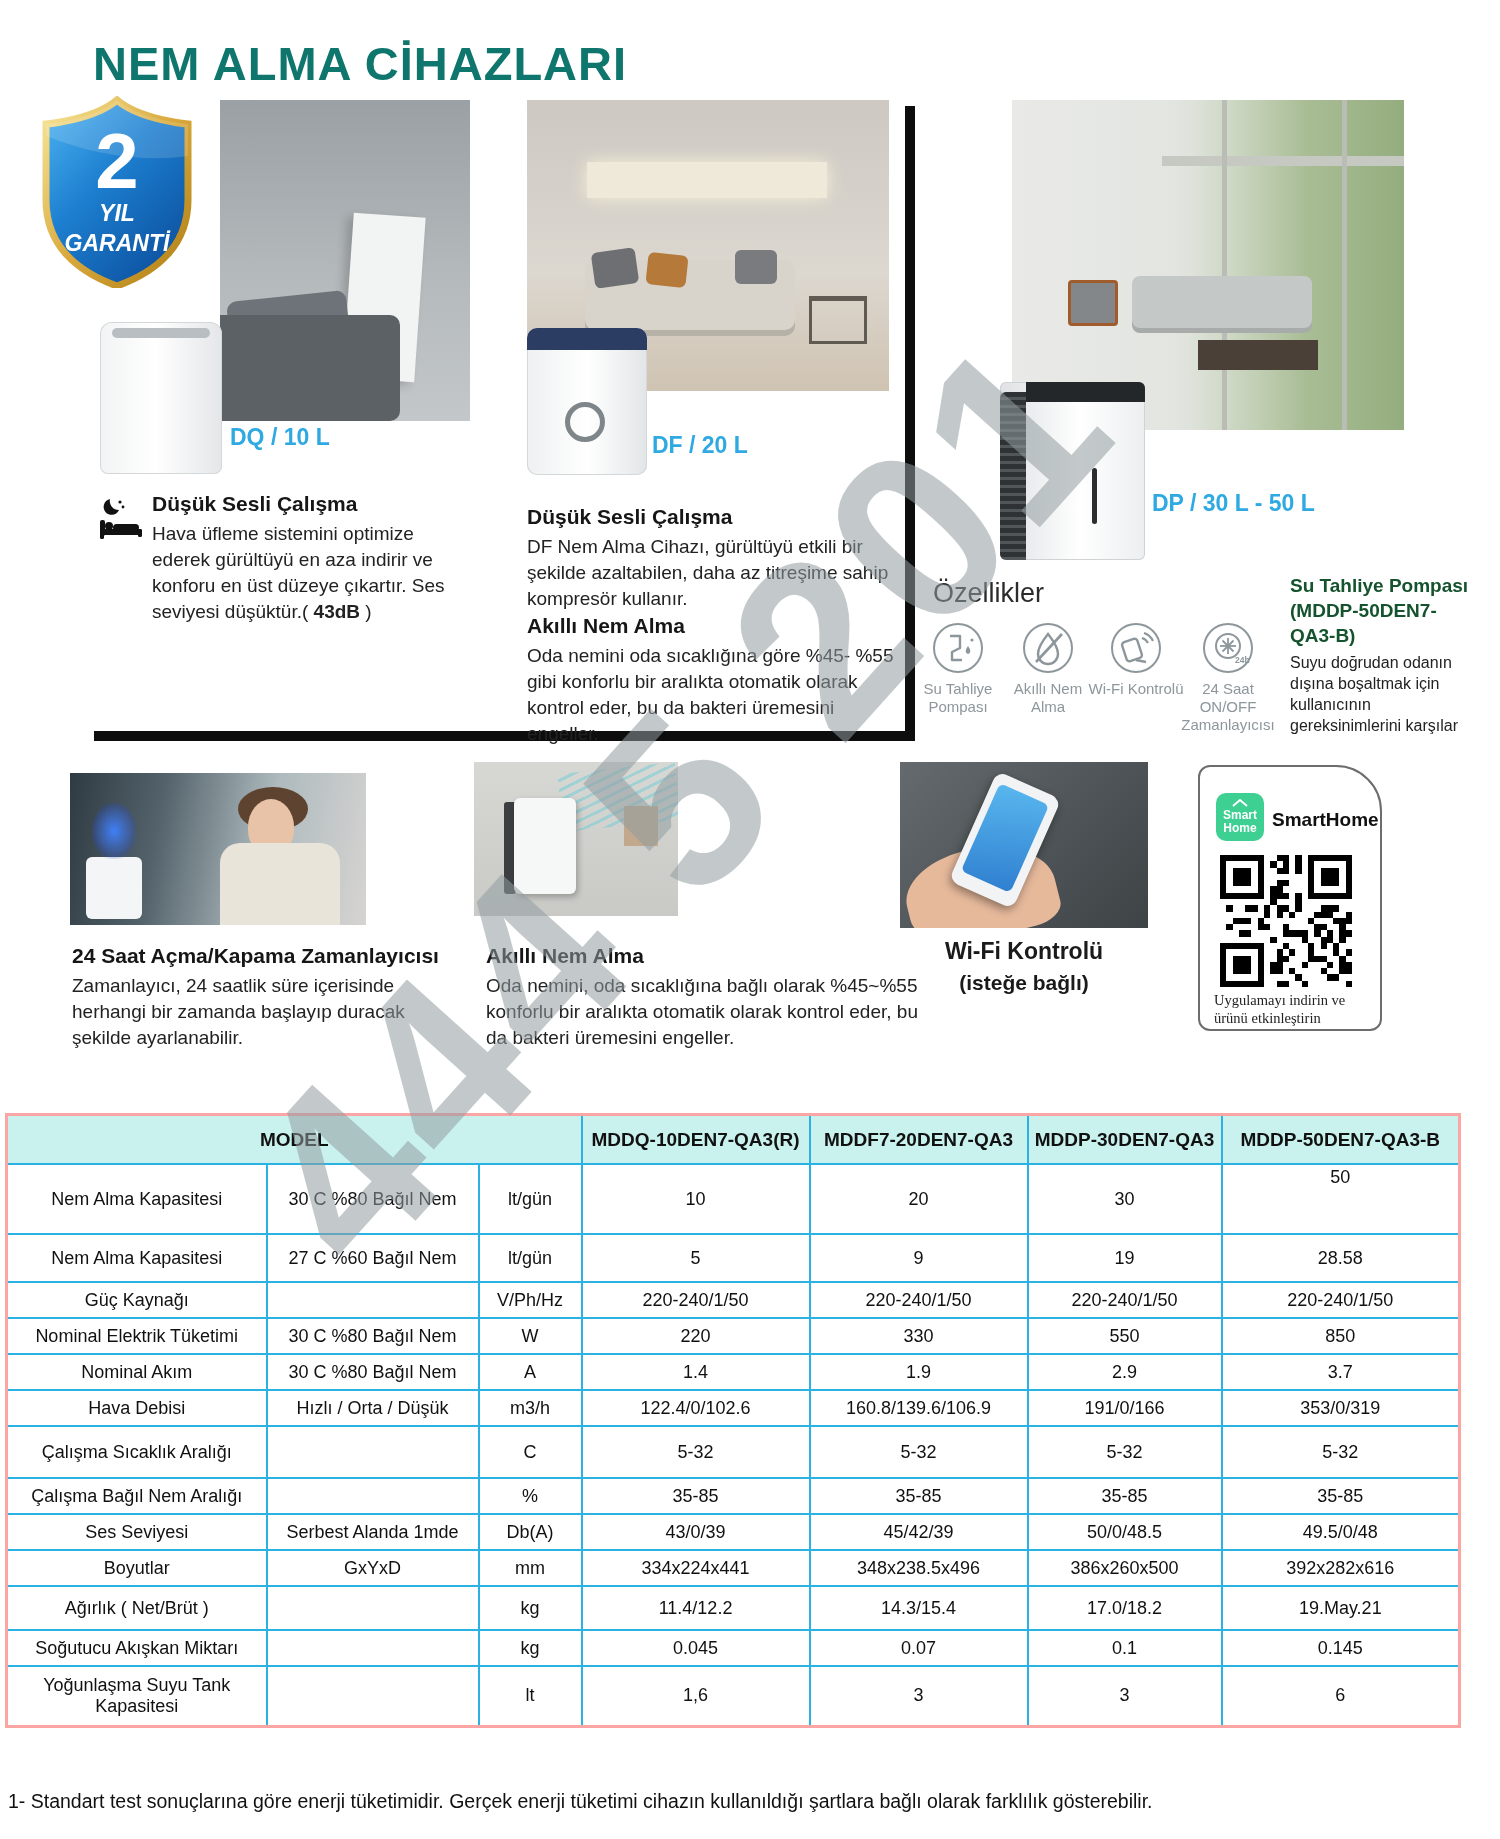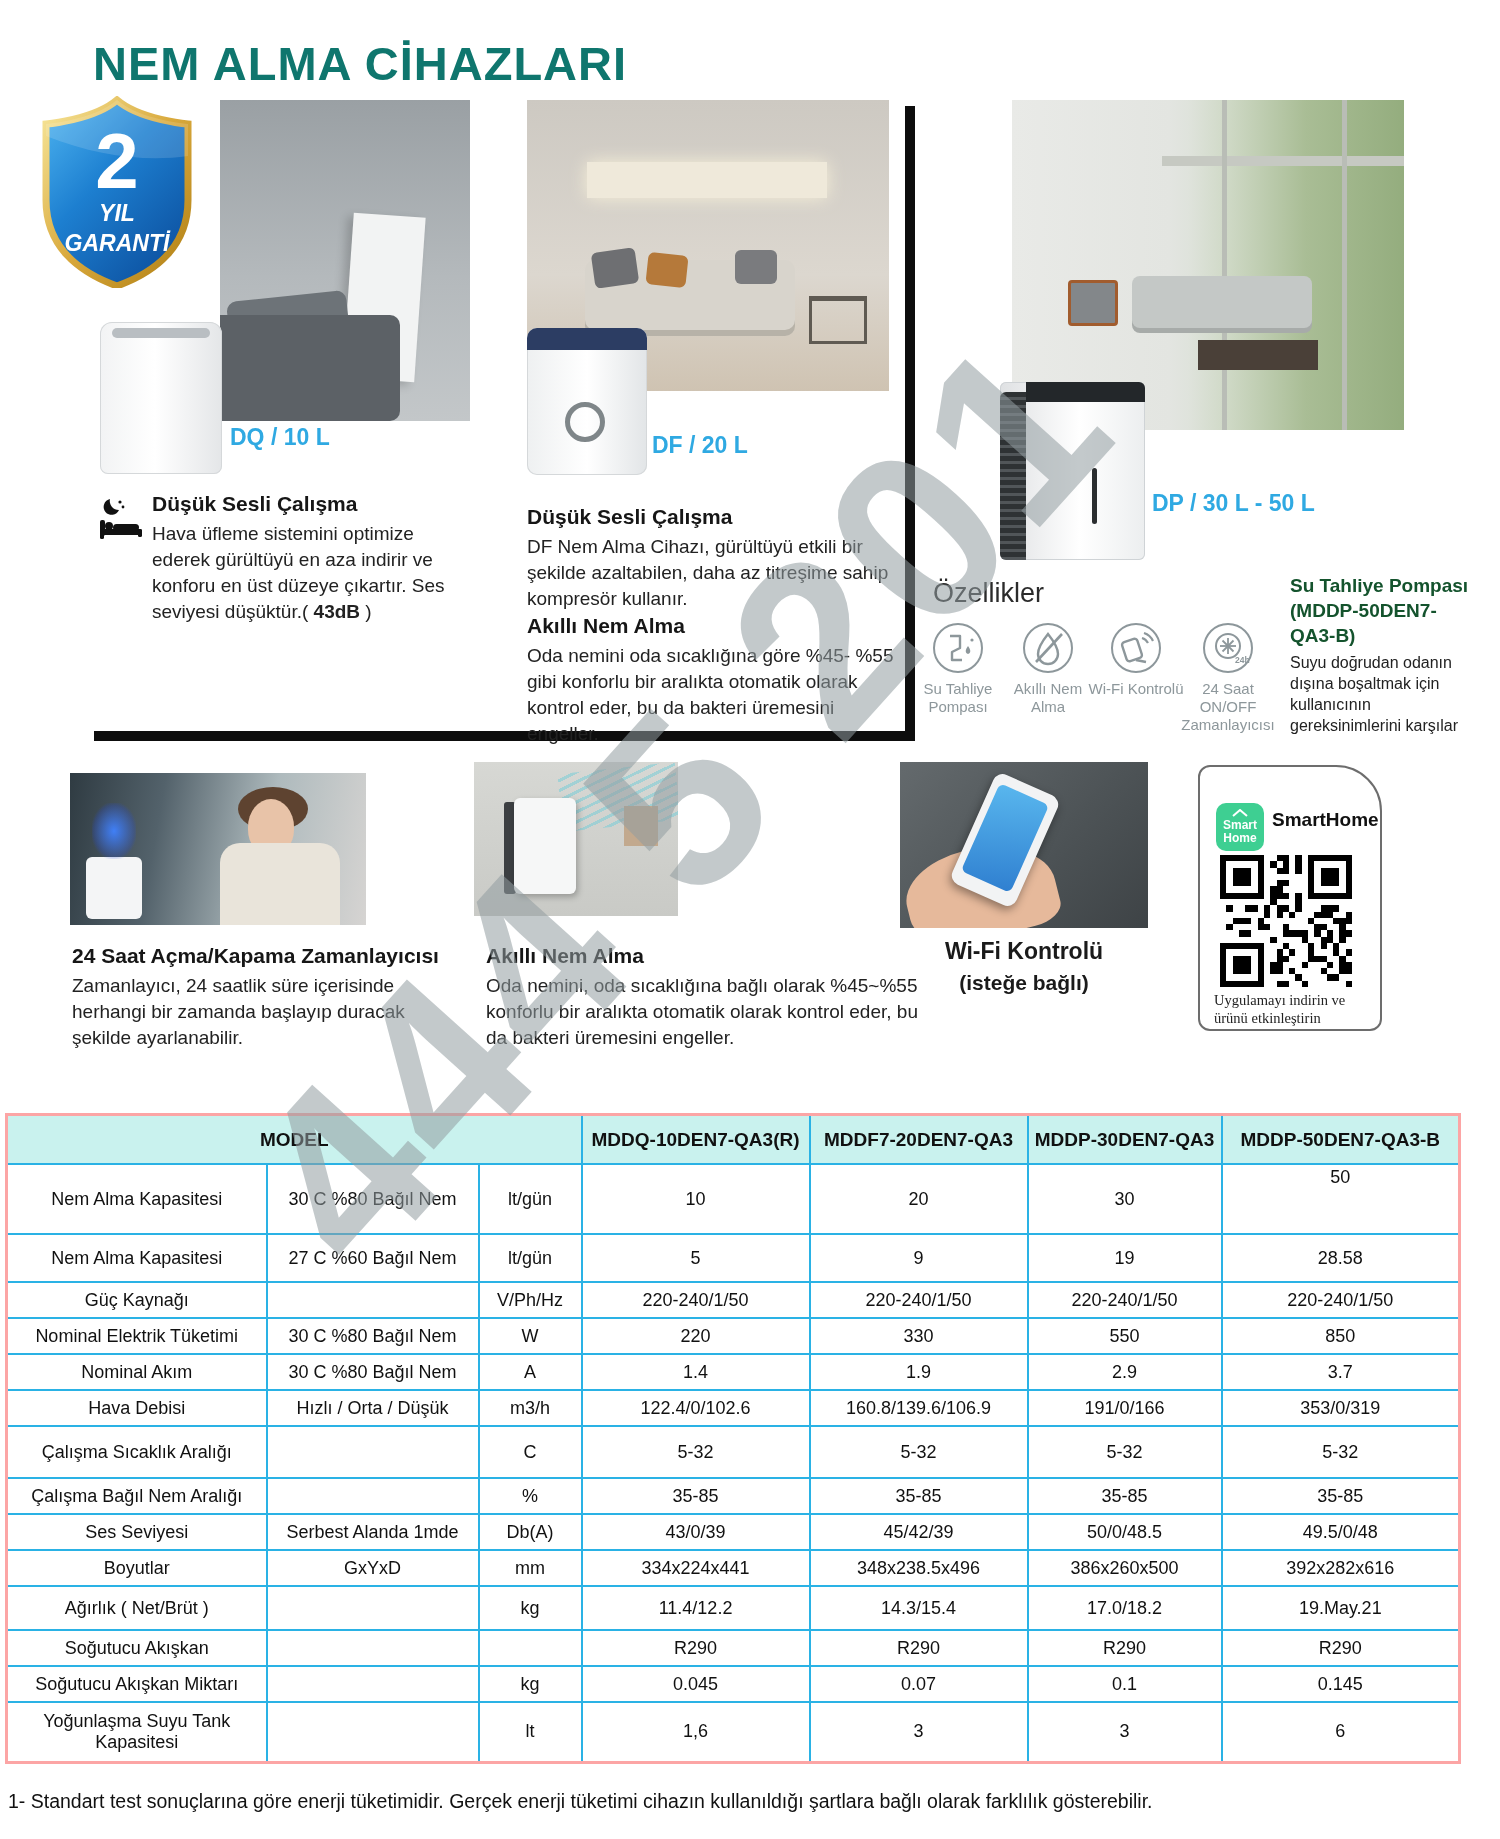--- a/index.html
+++ b/index.html
@@ -100,21 +100,21 @@
   #cap-timer-body{left:72px;top:973px;width:396px;}
   #cap-smart-head{left:486px;top:944px;}
   #cap-smart-body{left:486px;top:973px;width:432px;}
   #cap-wifi{left:902px;top:938px;width:244px;text-align:center;z-index:8;}
   #cap-wifi .l1{font-size:23px;font-weight:700;}
   #cap-wifi .l2{font-size:21px;font-weight:700;margin-top:6px;}
   
   #smarthome{left:1198px;top:765px;width:180px;height:262px;border:2px solid #6d6d6d;
     border-radius:12px 46px 12px 12px;background:#fff;z-index:8;}
   #smarthome .appicon{position:absolute;left:16px;top:26px;width:48px;height:48px;background:#3ecf92;border-radius:10px;color:#fff;
-    font-size:12px;font-weight:700;line-height:13px;text-align:center;padding-top:0;margin-top:10px;}
+    font-size:12px;font-weight:700;line-height:13px;text-align:center;padding-top:0;}
   #smarthome .appicon .chev{display:block;margin:6px auto 2px;width:16px;height:8px;}
   #smarthome .appname{position:absolute;left:72px;top:42px;font-size:19px;font-weight:700;color:#111;}
   #smarthome .qr{position:absolute;left:20px;top:88px;width:132px;height:132px;}
   #smarthome .caption{position:absolute;left:14px;top:224px;width:152px;
     font-family:"Liberation Serif", serif;font-size:14.5px;line-height:18px;color:#222;}
   
   #watermark{left:130px;top:420px;width:1100px;height:760px;z-index:20;pointer-events:none;
     display:flex;align-items:center;justify-content:center;
     transform:rotate(-48deg);transform-origin:50% 50%;
     font-size:244px;font-weight:600;color:rgba(146,156,161,0.55);white-space:nowrap;letter-spacing:6px;}
@@ -543,29 +543,20 @@
         <tr style="height: 44px;">
           <td class="lbl">Ağırlık ( Net/Brüt )</td>
           <td class=""></td>
           <td class="">kg</td>
           <td>11.4/12.2</td>
           <td>14.3/15.4</td>
           <td>17.0/18.2</td>
           <td>19.May.21</td>
         </tr>
         <tr style="height: 36px;">
-          <td class="lbl">Soğutucu Akışkan</td>
-          <td class=""></td>
-          <td class=""></td>
-          <td>R290</td>
-          <td>R290</td>
-          <td>R290</td>
-          <td>R290</td>
-        </tr>
-        <tr style="height: 36px;">
           <td class="lbl">Soğutucu Akışkan Miktarı</td>
           <td class=""></td>
           <td class="">kg</td>
           <td>0.045</td>
           <td>0.07</td>
           <td>0.1</td>
           <td>0.145</td>
         </tr>
         <tr style="height: 60px;">
           <td class="lbl">Yoğunlaşma Suyu Tank Kapasitesi</td>

